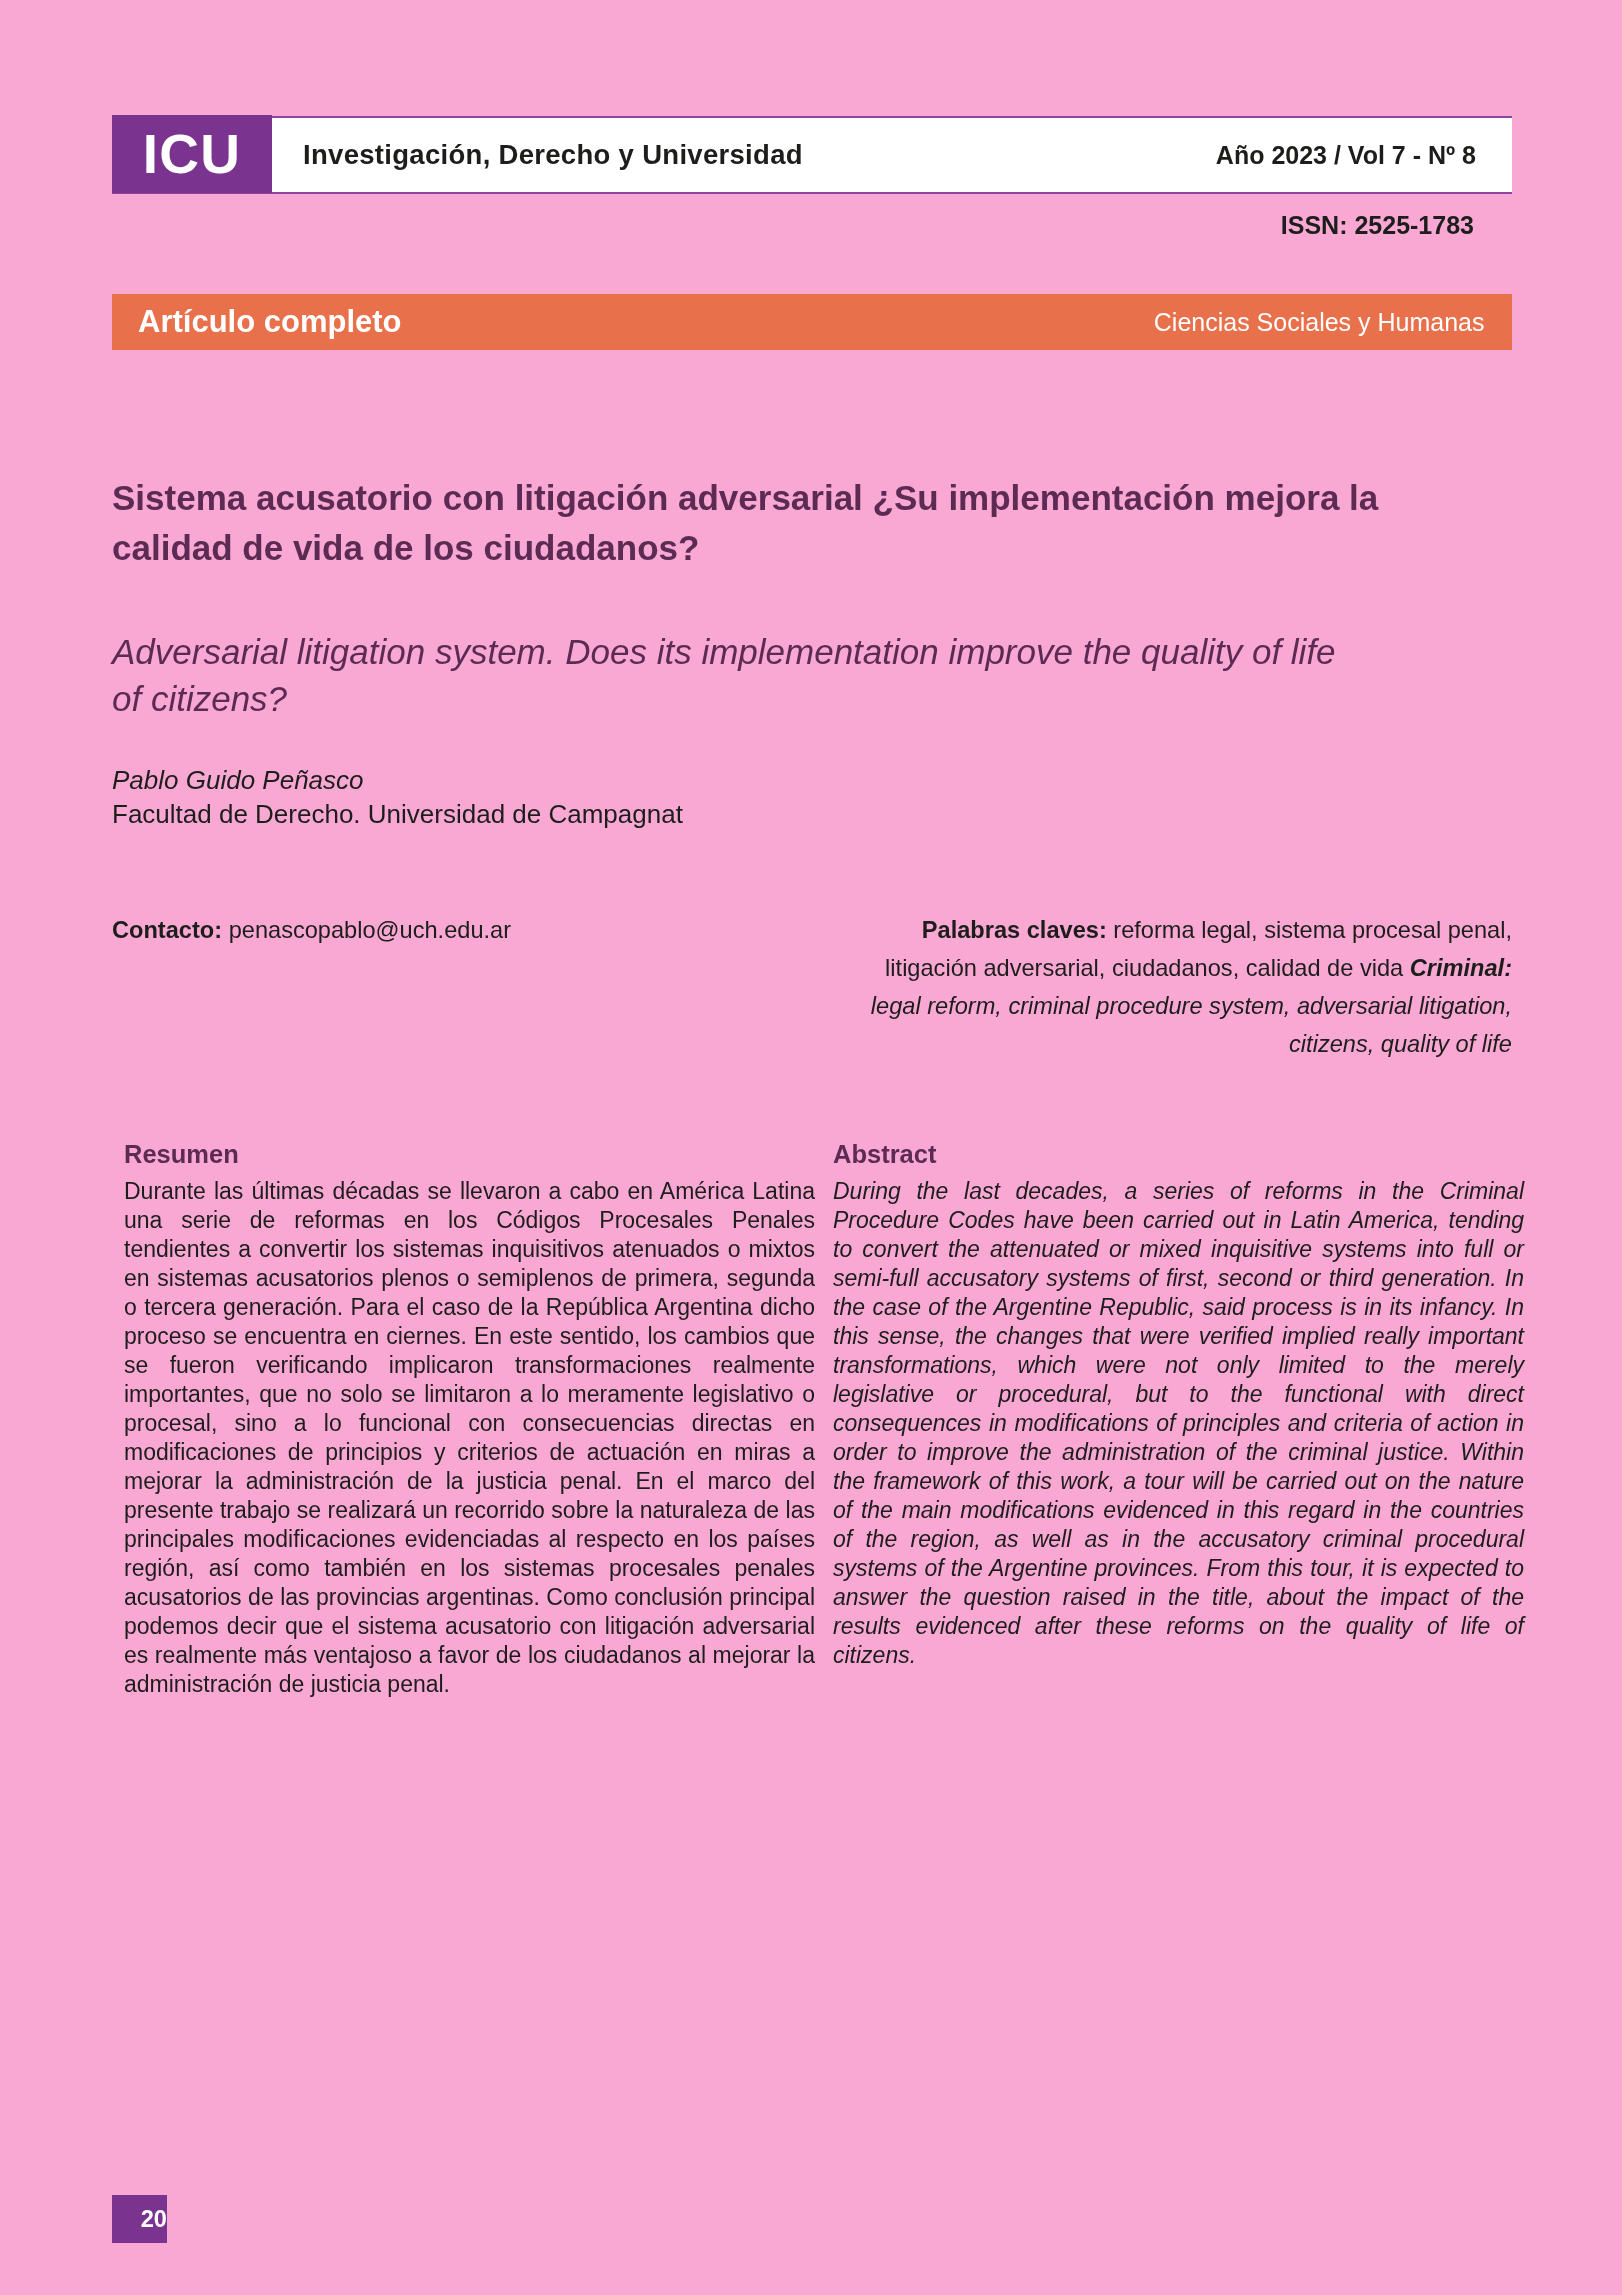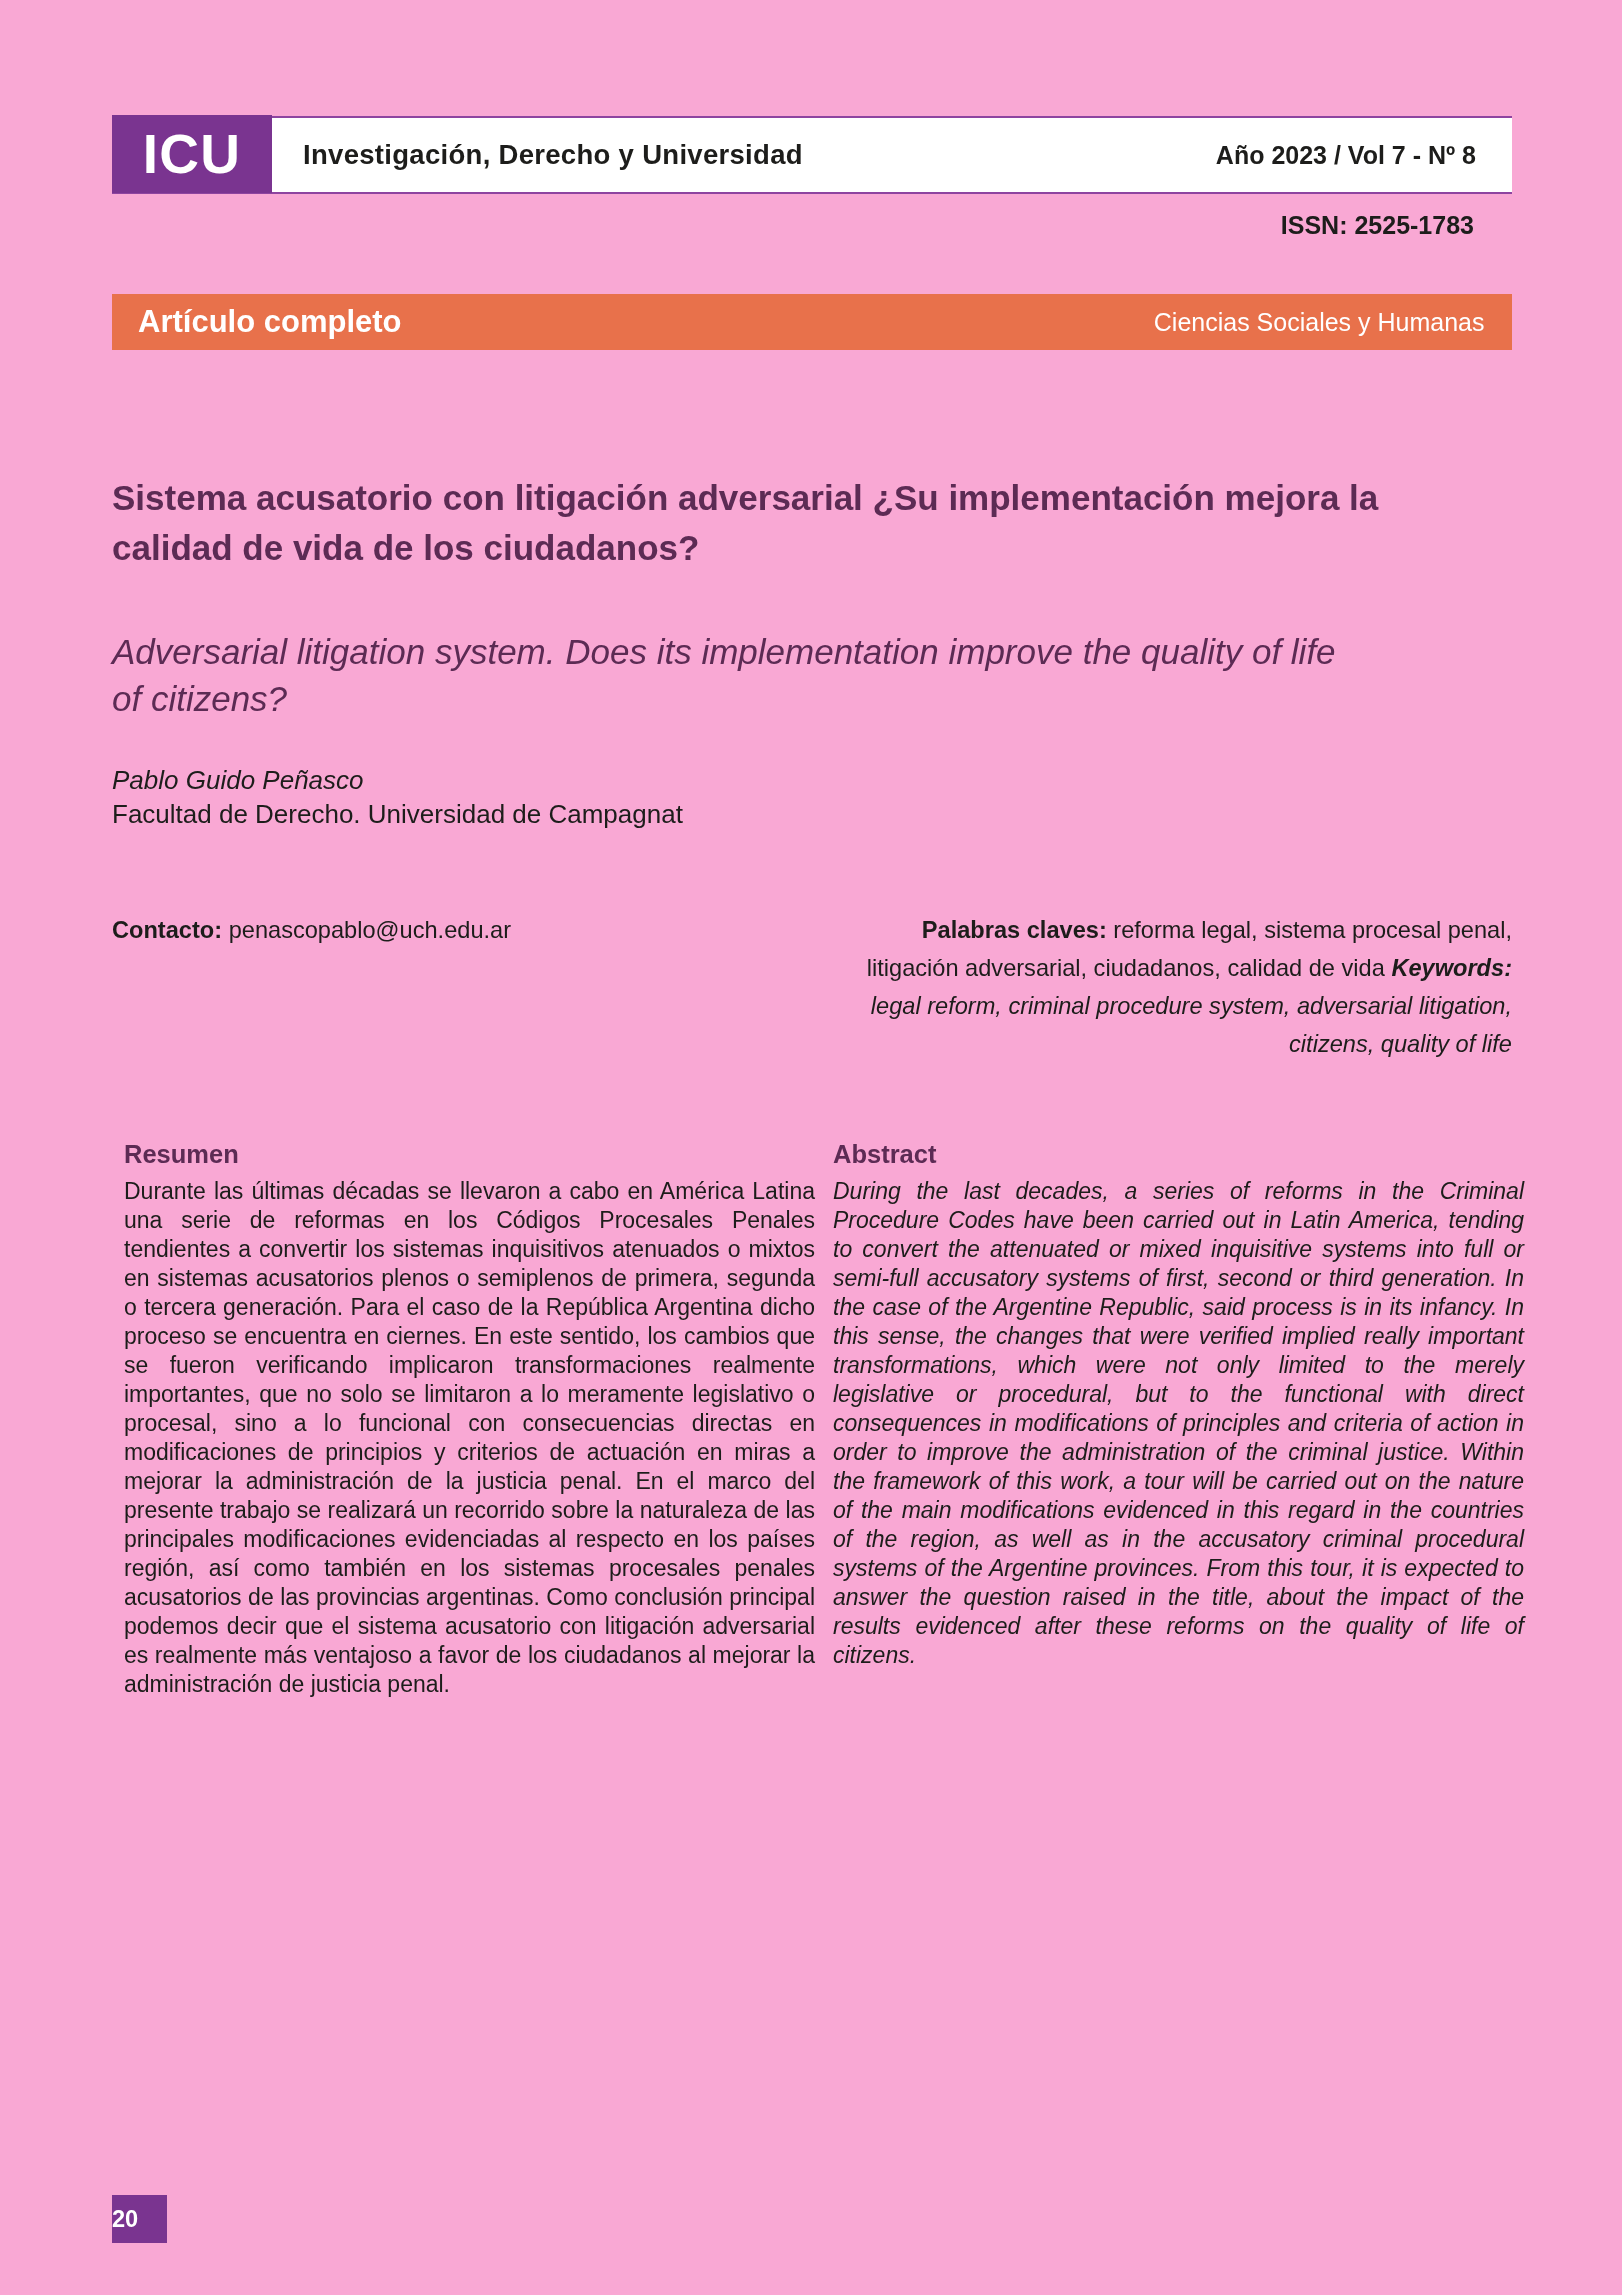--- a/index.html
+++ b/index.html
@@ -166,21 +166,21 @@
   .page-num-box{
     position:absolute;
     left:112px; top:2195px;
     width:55px; height:48px;
     background:#7a3490;
     color:#ffffff;
     font-size:23.6px;
     font-weight:bold;
     display:flex;
     align-items:center;
-    justify-content:flex-start;
+    justify-content:flex-end;
   }
 </style>
 </head>
 <body>
 
 <div class="page">
 
   <div class="header-band">
     <div class="logo-box">
       <span>ICU</span>
@@ -204,21 +204,21 @@
     <div class="affiliation">Facultad de Derecho. Universidad de Campagnat</div>
   </div>
 
   <div class="meta-row">
     <div class="contact-line">
       <span class="bold-label">Contacto:</span>
       <span>penascopablo@uch.edu.ar</span>
     </div>
     <div class="keywords-block">
       <span class="kw-es" lang="es"><span class="bold-label">Palabras claves:</span> <span>reforma legal, sistema procesal penal, litigación adversarial, ciudadanos, calidad de vida</span></span>
-      <span class="kw-en" lang="en"><span class="bold-label">Keywords:</span> <span>legal reform, criminal procedure system, adversarial litigation, citizens, quality of life</span></span>
+      <span class="kw-en" lang="en"><span class="bold-label">Criminal:</span> <span>legal reform, criminal procedure system, adversarial litigation, citizens, quality of life</span></span>
     </div>
   </div>
 
   <div class="columns">
     <div class="column">
       <h3 class="column-heading">Resumen</h3>
       <p class="column-body" lang="es">Durante las últimas décadas se llevaron a cabo en América Latina una serie de reformas en los Códigos Procesales Penales tendientes a convertir los sistemas inquisitivos atenuados o mixtos en sistemas acusatorios plenos o semiplenos de primera, segunda o tercera generación. Para el caso de la República Argentina dicho proceso se encuentra en ciernes. En este sentido, los cambios que se fueron verificando implicaron transformaciones realmente importantes, que no solo se limitaron a lo meramente legislativo o procesal, sino a lo funcional con consecuencias directas en modificaciones de principios y criterios de actuación en miras a mejorar la administración de la justicia penal. En el marco del presente trabajo se realizará un recorrido sobre la naturaleza de las principales modificaciones evidenciadas al respecto en los países región, así como también en los sistemas procesales penales acusatorios de las provincias argentinas. Como conclusión principal podemos decir que el sistema acusatorio con litigación adversarial es realmente más ventajoso a favor de los ciudadanos al mejorar la administración de justicia penal.</p>
     </div>
     <div class="column">
       <h3 class="column-heading">Abstract</h3>

